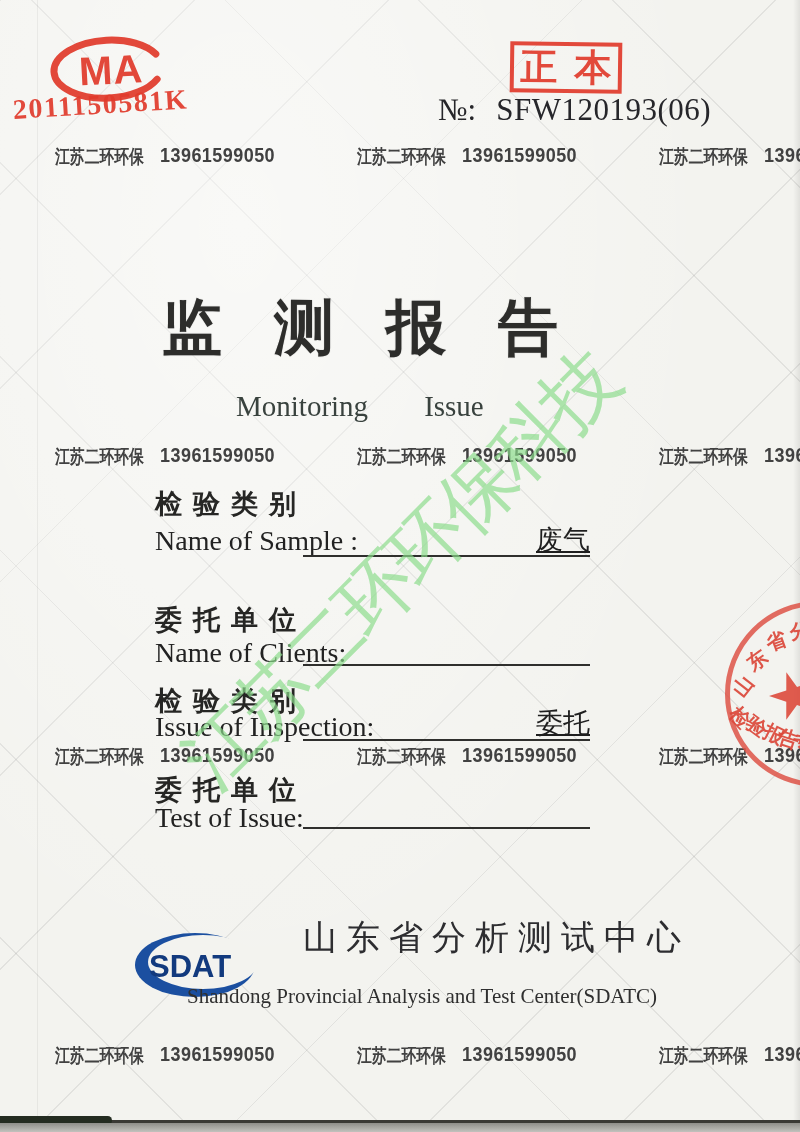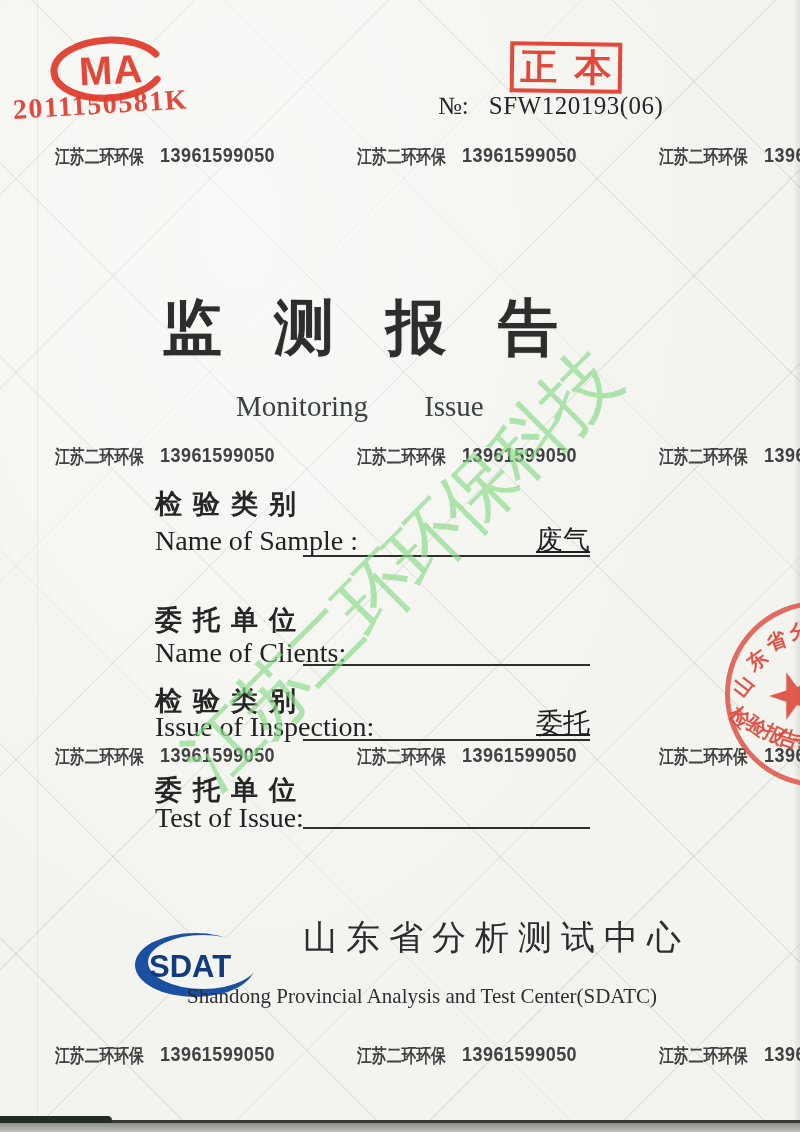--- a/index.html
+++ b/index.html
@@ -27,21 +27,21 @@
   .zhengben{
     left:510px;top:42px;width:104px;height:43px;border:4px solid var(--stamp-red,#e13b2c);
     transform:rotate(.8deg);opacity:.92;display:flex;align-items:center;justify-content:center;
   }
   .zhengben span{
     font-size:37px;font-weight:700;color:var(--stamp-red,#e13b2c);
     letter-spacing:17px;margin-right:-17px;line-height:1;
   }
 
   
-  .report-no{left:438px;top:92px;font-size:25px;color:#26262a;white-space:nowrap;}
+  .report-no{left:438px;top:92px;font-size:31px;color:#26262a;white-space:nowrap;}
   .report-no .no-val{margin-left:20px;letter-spacing:.5px;}
 
   
   .wm-co,.wm-ph{position:absolute;font-family:"Liberation Sans",sans-serif;font-weight:700;
     color:#414141;white-space:nowrap;transform-origin:left top;z-index:3;}
   .wm-co{font-size:19px;transform:scaleX(.78);}
   .wm-ph{font-size:20px;transform:scaleX(.9);letter-spacing:.5px;}
 
   
   .title-cn{

